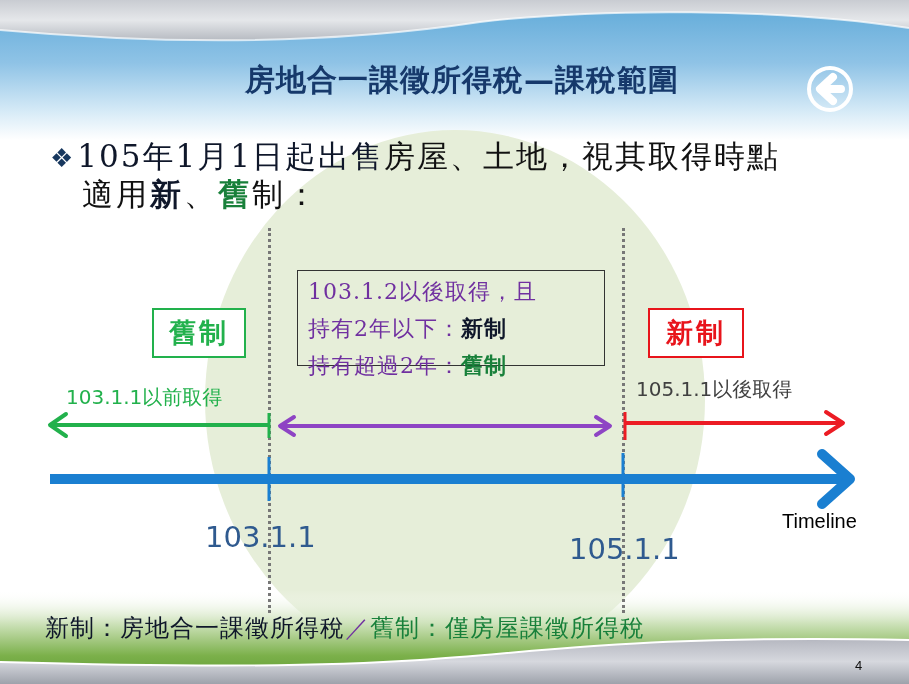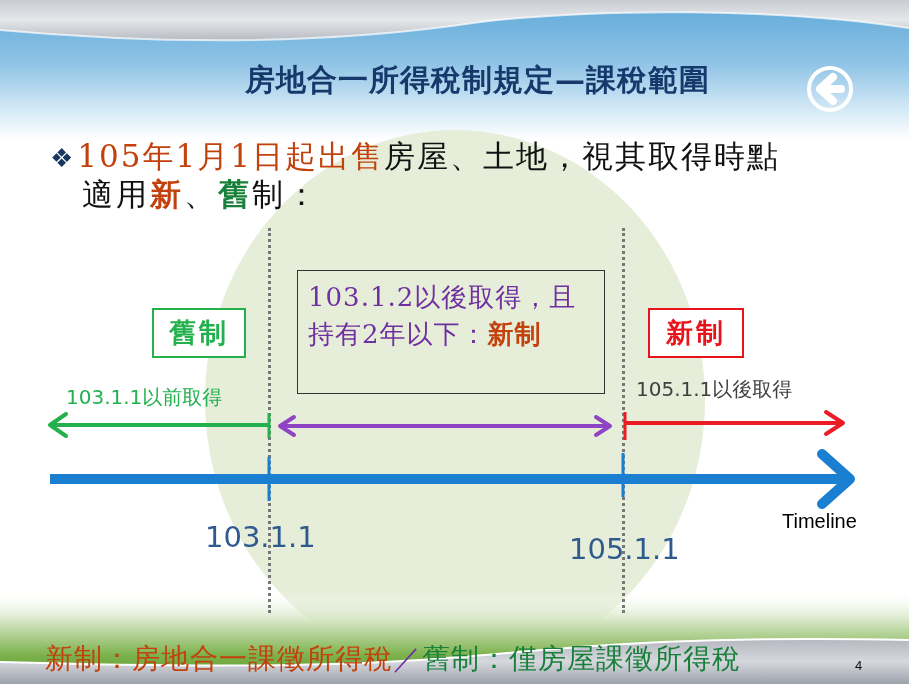--- a/index.html
+++ b/index.html
@@ -16,43 +16,43 @@
     background:#e6eed9; }
 
   
   .title { left:245px; top:60px; font-size:30px; font-weight:bold; color:#16396b;
     letter-spacing:1px; font-family:"DejaVu Serif", serif; }
   .back-btn { left:805px; top:64px; width:50px; height:50px; cursor:pointer; }
 
   
   .bullet { left:50px; top:137px; font-size:31px; line-height:38px; color:#111; letter-spacing:2px; }
   .bullet .diamond { color:#17375e; font-size:26px; margin-right:2px; }
-  .red { color:#c2410c; }
+  .red { color:#0f172a; }
   .green { color:#18803a; }
   .bold { font-weight:bold; }
   .line2 { left:82px; top:175px; font-size:31px; line-height:38px; color:#111; letter-spacing:3px; }
 
   
   .vdot { width:0; border-left:3px dotted #777; }
 
   
   .box-old { left:152px; top:308px; width:90px; height:46px; border:2px solid #22b14c;
      background:#fff; color:#22b14c; font-size:27px; font-weight:bold; text-align:center; line-height:46px; letter-spacing:3px;}
   .box-new { left:648px; top:308px; width:92px; height:46px; border:2px solid #e8141b;
      background:#fff; color:#e8141b; font-size:27px; font-weight:bold; text-align:center; line-height:46px; letter-spacing:3px;}
-  .middle-box { left:297px; top:270px; width:308px; height:124px; border:1.5px solid #333;
-     background:#e6eed9; color:#7030a0; font-size:26px; line-height:37px; padding:8px 10px; box-sizing:border-box; letter-spacing:1px;}
+  .middle-box { left:297px; top:270px; width:308px; height:96px; border:1.5px solid #333;
+     background:#e6eed9; color:#7030a0; font-size:22px; line-height:37px; padding:2px 10px; box-sizing:border-box; letter-spacing:1px;}
 
   .lbl-old { left:66px; top:384px; font-size:20px; color:#22b14c; font-family:"DejaVu Sans", sans-serif; }
   .lbl-new { left:636px; top:376px; font-size:20px; color:#404040; font-family:"DejaVu Sans", sans-serif; }
 
   .date { font-family:"DejaVu Sans", "Liberation Sans", sans-serif; font-size:29px; color:#2f5a8f; }
   .timeline-lbl { left:782px; top:510px; font-family:"Liberation Sans", sans-serif; font-size:20px; color:#000000; }
 
-  .footer { left:45px; top:640px; font-size:28px; letter-spacing:1px; }
+  .footer { left:45px; top:612px; font-size:24px; letter-spacing:1px; }
   .pagenum { left:855px; top:658px; font-family:"Liberation Sans", sans-serif; font-size:13px; color:#111; }
 </style>
 </head>
 <body>
 
 <div class="abs bg-top"></div>
 <svg class="abs bg-silver" width="909" height="60" viewBox="0 0 909 60">
   <defs>
     <linearGradient id="silv" x1="0" y1="0" x2="0" y2="1">
       <stop offset="0" stop-color="#c9ccd2"></stop>
@@ -78,21 +78,21 @@
       <stop offset="0" stop-color="#b5b7c0"></stop>
       <stop offset="0.5" stop-color="#d6d8de"></stop>
       <stop offset="1" stop-color="#9ea2ab"></stop>
     </linearGradient>
   </defs>
   <rect x="0" y="0" width="909" height="94" fill="url(#grass)"></rect>
   <path d="M0,72 C150,76 300,78 420,70 C560,60 650,45 909,50 L909,94 L0,94 Z" fill="url(#road)"></path>
   <path d="M0,72 C150,76 300,78 420,70 C560,60 650,45 909,50" fill="none" stroke="#ffffff" stroke-width="2"></path>
 </svg>
 
-<div class="abs title">房地合一所得稅制規定—課稅範圍</div>
+<div class="abs title">房地合一課徵所得稅—課稅範圍</div>
 <div class="abs back-btn">
   <svg width="50" height="50" viewBox="0 0 50 50">
     <circle cx="25" cy="25" r="21" fill="none" stroke="#ffffff" stroke-width="4"></circle>
     <path d="M28,13 L15,25 L28,37 M16,25 L36,25" fill="none" stroke="#ffffff" stroke-width="8" stroke-linecap="round" stroke-linejoin="round"></path>
   </svg>
 </div>
 
 <div class="abs bullet">
   <span class="diamond">❖</span><span class="red">105年1月1日起出售</span><span>房屋、土地，視其取得時點</span>
 </div>
@@ -102,20 +102,21 @@
 
 <div class="abs vdot" style="left:268px; top:228px; height:385px;"></div>
 <div class="abs vdot" style="left:622px; top:228px; height:385px;"></div>
 
 <div class="abs box-old">舊制</div>
 <div class="abs box-new">新制</div>
 
 <div class="abs middle-box">
   <div>103.1.2以後取得，且</div>
   <div><span>持有2年以下：</span><span class="red bold">新制</span></div>
+  <div><span>持有超過2年：</span><span class="green bold">舊制</span></div>
 </div>
 
 <div class="abs lbl-old">103.1.1以前取得</div>
 <div class="abs lbl-new">105.1.1以後取得</div>
 
 <svg class="abs" style="left:0; top:400px;" width="909" height="110">
 
   <g>
     <line x1="52" y1="25" x2="269" y2="25" stroke="#22b14c" stroke-width="4"></line>
     <path d="M66,14 L50,25 L66,36" fill="none" stroke="#22b14c" stroke-width="4" stroke-linecap="round" stroke-linejoin="round"></path>

